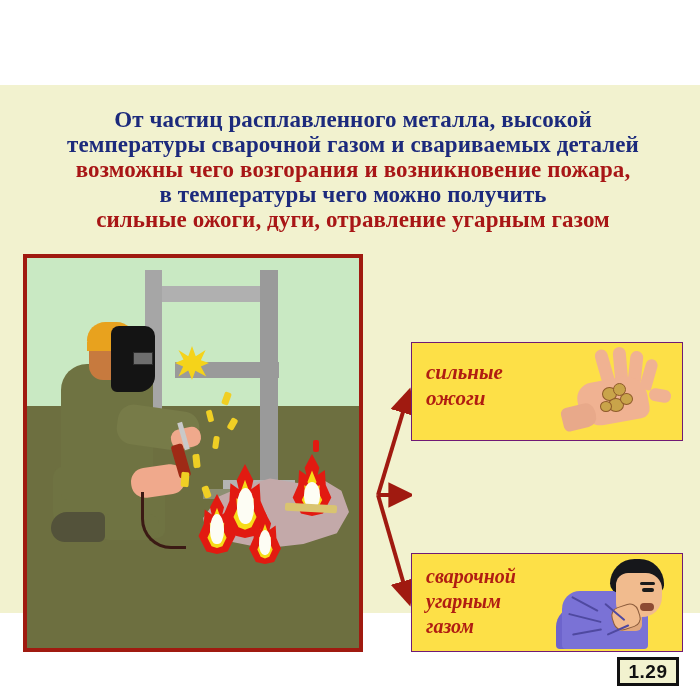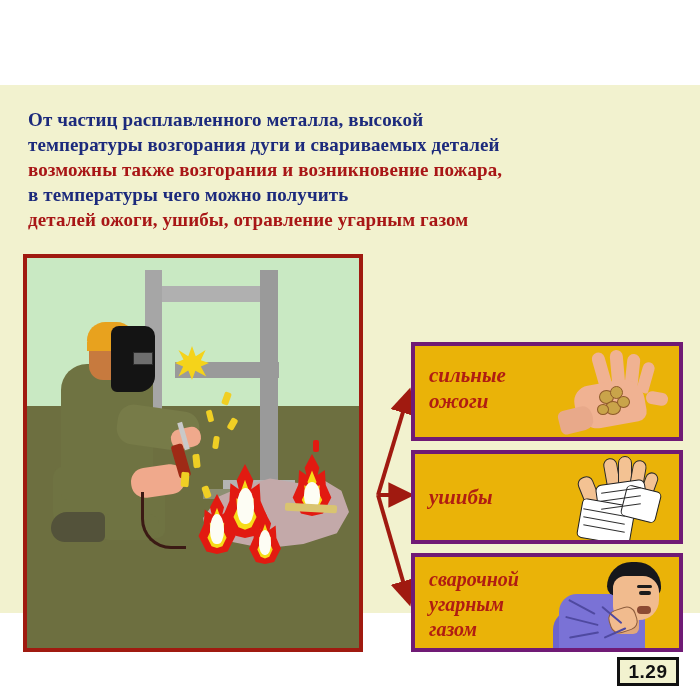--- a/index.html
+++ b/index.html
@@ -27,24 +27,25 @@
   
   #heading {
     position: absolute;
     left: 28px;
     top: 22px;
     width: 650px;
   }
   .hline {
     font-family: "Liberation Serif", "DejaVu Serif", serif;
     font-weight: bold;
-    font-size: 19px;
+    font-size: 23px;
     line-height: 25px;
     letter-spacing: 0.1px;
     white-space: nowrap;
+    text-align: center;
   }
   .hline.navy { color: #1c2a7c; }
   .hline.red  { color: #a81616; }
 
   
   #illus-panel {
     position: absolute;
     left: 23px;
     top: 169px;
     width: 340px;
@@ -222,23 +223,23 @@
     position: absolute;
     left: 360px; top: 255px;
     width: 52px; height: 320px;
   }
 
   
   .cbox {
     position: absolute;
     left: 411px;
     width: 272px;
-    border: 4px solid #701a75;
+    border: 1px solid #701a75;
     box-sizing: border-box;
-    background: #eab308;
+    background: #fde047;
     overflow: hidden;
   }
   #box-burns    { top: 257px; height: 99px; }
   #box-bruises  { top: 365px; height: 94px; }
   #box-poison   { top: 468px; height: 99px; }
 
   .clabel {
     position: absolute;
     left: 14px;
     color: #b01d12;
@@ -391,24 +392,24 @@
 </style>
 </head>
 <body>
 
 <div id="page">
 
   <div id="slide">
 
     <div id="heading">
       <div class="hline navy">От частиц расплавленного металла, высокой</div>
-      <div class="hline navy">температуры возгорания дуги и свариваемых деталей</div>
-      <div class="hline red">возможны также возгорания и возникновение пожара,</div>
+      <div class="hline navy">температуры сварочной газом и свариваемых деталей</div>
+      <div class="hline red">возможны чего возгорания и возникновение пожара,</div>
       <div class="hline navy">в температуры чего можно получить</div>
-      <div class="hline red">деталей ожоги, ушибы, отравление угарным газом</div>
+      <div class="hline red">сильные ожоги, дуги, отравление угарным газом</div>
     </div>
 
     <div id="illus-panel">
       <div id="wall"></div>
       <div id="floor"></div>
 
       <div class="beam" id="beam-top"></div>
       <div class="beam" id="post-left"></div>
       <div class="beam" id="post-right"></div>
       <div class="beam" id="beam-mid"></div>
@@ -485,39 +486,20 @@
         <div id="palm-burn"></div>
         <div id="wrist-burn"></div>
         <div class="blister" style="left:46px;top:40px;width:13px;height:12px;"></div>
         <div class="blister" style="left:57px;top:36px;width:11px;height:11px;"></div>
         <div class="blister" style="left:52px;top:51px;width:14px;height:12px;"></div>
         <div class="blister" style="left:64px;top:46px;width:11px;height:10px;"></div>
         <div class="blister" style="left:44px;top:54px;width:10px;height:9px;"></div>
       </div>
     </div>
 
-    <div class="cbox" id="box-bruises">
-      <div class="clabel" id="label-bruises">ушибы</div>
-      <div class="cart" id="art-bruises">
-        <div class="bfinger" style="left:44px;top:2px;width:12px;height:32px;transform:rotate(-10deg);"></div>
-        <div class="bfinger" style="left:57px;top:0px;width:12px;height:34px;transform:rotate(0deg);"></div>
-        <div class="bfinger" style="left:70px;top:4px;width:12px;height:30px;transform:rotate(10deg);"></div>
-        <div class="bfinger" style="left:82px;top:16px;width:11px;height:24px;transform:rotate(20deg);"></div>
-        <div class="bfinger" style="left:20px;top:20px;width:14px;height:30px;transform:rotate(-22deg);"></div>
-        <div class="bandage" style="left:36px;top:26px;width:48px;height:34px;border-radius:6px;transform:rotate(-8deg);"></div>
-        <div class="bandage" style="left:18px;top:46px;width:52px;height:38px;border-radius:5px;transform:rotate(10deg);"></div>
-        <div class="bandage" style="left:62px;top:32px;width:34px;height:30px;border-radius:5px;transform:rotate(14deg);"></div>
-        <div class="bline" style="left:40px;top:34px;width:40px;transform:rotate(-8deg);"></div>
-        <div class="bline" style="left:40px;top:42px;width:40px;transform:rotate(-8deg);"></div>
-        <div class="bline" style="left:40px;top:50px;width:40px;transform:rotate(-8deg);"></div>
-        <div class="bline" style="left:22px;top:56px;width:42px;transform:rotate(10deg);"></div>
-        <div class="bline" style="left:22px;top:64px;width:42px;transform:rotate(10deg);"></div>
-        <div class="bline" style="left:22px;top:72px;width:42px;transform:rotate(10deg);"></div>
-      </div>
-    </div>
 
     <div class="cbox" id="box-poison">
       <div class="clabel" id="label-poison">сварочной
 угарным
 газом</div>
       <div class="cart" id="art-poison">
         <div id="p-shoulder"></div>
         <div id="p-shirt"></div>
         <div id="p-neck"></div>
         <div id="p-hair"></div>

